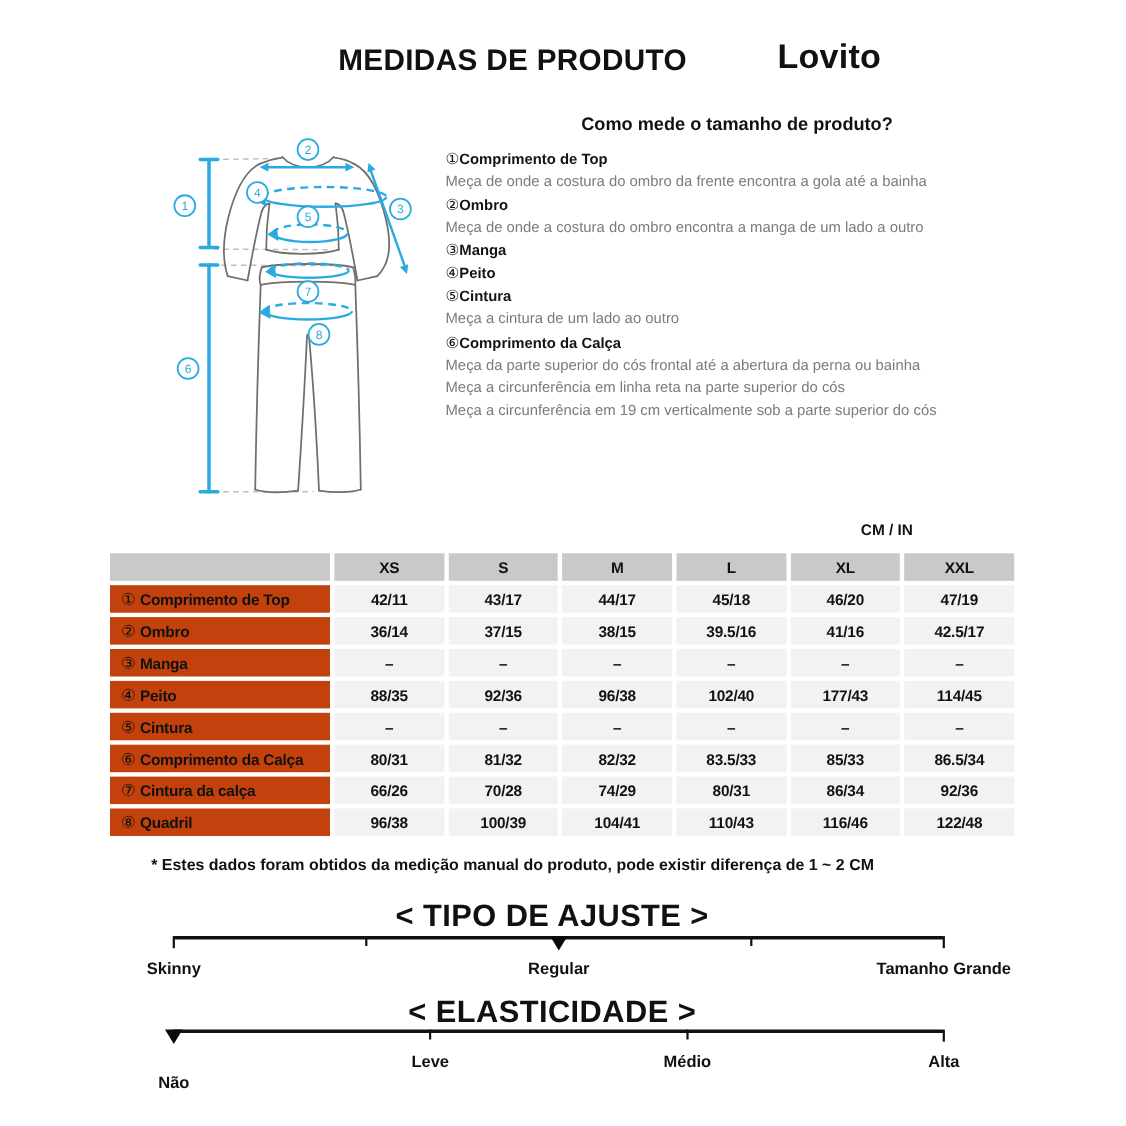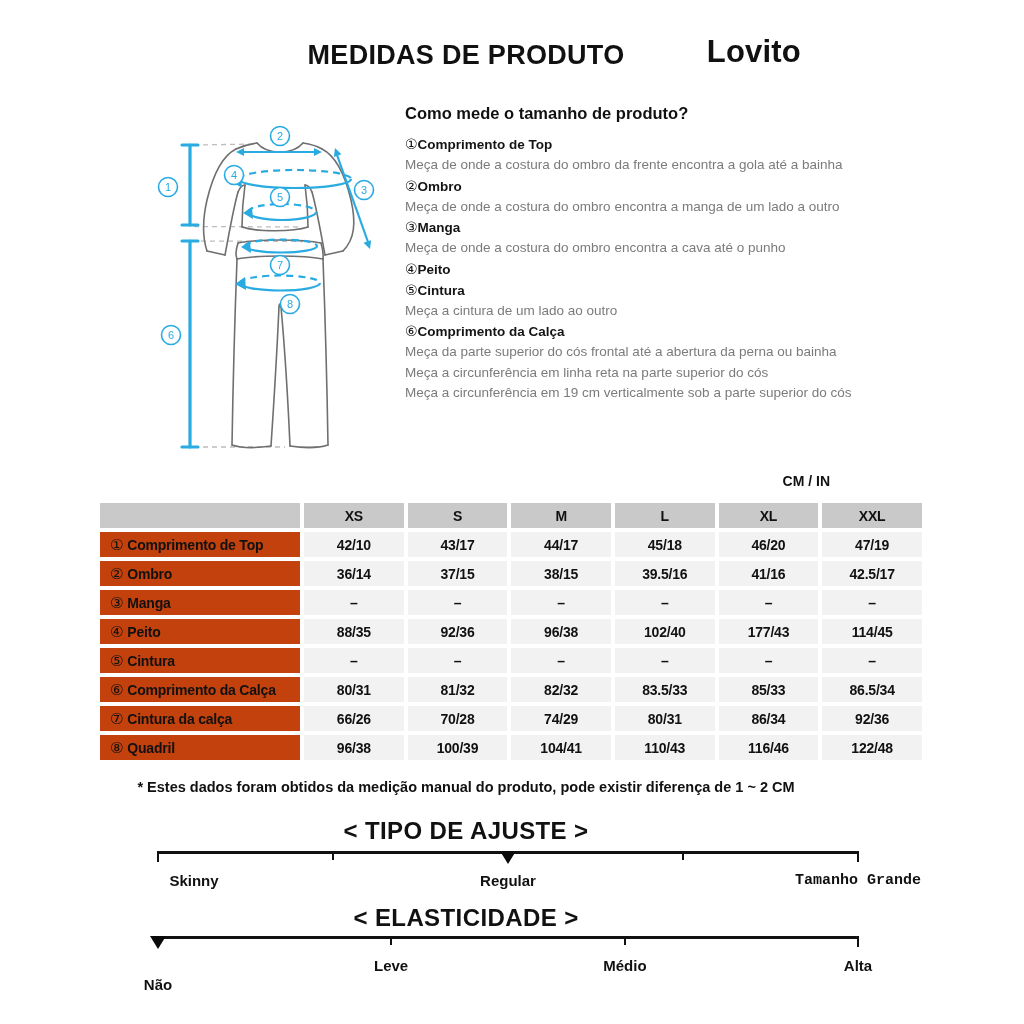--- a/index.html
+++ b/index.html
@@ -6,21 +6,21 @@
   body{font-family:"Liberation Sans","DejaVu Sans",sans-serif;color:#111;}
   .page{position:relative;width:932px;height:1024px;background:#fff;overflow:hidden;}
 
   
   .title{position:absolute;top:40px;left:0;width:100%;text-align:center;
          font-size:27px;font-weight:bold;letter-spacing:.3px;}
   .brand{position:absolute;top:34px;right:131px;font-size:31px;font-weight:bold;letter-spacing:.2px;}
 
   
   .instr-wrap{position:absolute;left:405px;top:104px;width:530px;}
-  .instr-head{font-size:16.5px;font-weight:bold;margin-bottom:11px;}
+  .instr-head{font-size:16.5px;font-weight:bold;margin-bottom:11px;text-align:center;}
   .instr-title{font-size:13.5px;font-weight:bold;line-height:20px;color:#141414;}
   .instr-title .num{font-weight:normal;font-size:14px;}
   .instr-desc{font-size:13.5px;line-height:20.5px;color:#7b7b7b;}
 
   
   svg.diagram{position:absolute;left:135px;top:103px;width:280px;height:370px;}
   .outline{fill:none;stroke:#6f6f6f;stroke-width:1.6;stroke-linecap:round;stroke-linejoin:round;}
   .conn{fill:none;stroke:#bdbdbd;stroke-width:1.3;stroke-dasharray:5 4;}
   .cyan{fill:none;stroke:#29ABE2;}
   .thick{stroke-width:3.2;stroke-linecap:round;}
@@ -43,21 +43,21 @@
   table.size td{background:#f2f2f2;}
   table.size td.lbl{background:#c2410c;text-align:left;padding-left:10px;}
   td.lbl .num{font-weight:normal;margin-right:4px;font-size:15px;}
 
   
   .footnote{position:absolute;top:779px;left:0;width:100%;text-align:center;
             font-size:14.5px;font-weight:bold;}
 
   
   .scale-head{position:absolute;left:0;width:100%;text-align:center;
-              font-size:24px;font-weight:bold;letter-spacing:.4px;}
+              font-size:28px;font-weight:bold;letter-spacing:.4px;padding-left:36px;}
   #fit-head{top:817px;}
   #ela-head{top:904px;}
   .slider{position:absolute;left:158px;width:700px;height:52px;}
   #fit-slider{top:851px;}
   #ela-slider{top:936px;}
   .slider-line{position:absolute;left:0;right:0;top:0;height:2.5px;background:#111;border-radius:2px;}
   .tick{position:absolute;top:0;width:2px;height:9px;background:#111;transform:translateX(-50%);}
   .tick:first-child,.tick:last-child{height:11px;}
   .slider-marker{position:absolute;top:0;width:0;height:0;
       border-left:8px solid transparent;border-right:8px solid transparent;
@@ -192,21 +192,20 @@
         <div class="instr-desc">Meça de onde a costura do ombro da frente encontra a gola até a bainha</div>
       </div>
 
       <div class="instr">
         <div class="instr-title"><span class="num">②</span><span>Ombro</span></div>
         <div class="instr-desc">Meça de onde a costura do ombro encontra a manga de um lado a outro</div>
       </div>
 
       <div class="instr">
         <div class="instr-title"><span class="num">③</span><span>Manga</span></div>
-        <div class="instr-desc">Meça de onde a costura do ombro encontra a cava até o punho</div>
       </div>
 
       <div class="instr">
         <div class="instr-title"><span class="num">④</span><span>Peito</span></div>
       </div>
 
       <div class="instr">
         <div class="instr-title"><span class="num">⑤</span><span>Cintura</span></div>
         <div class="instr-desc">Meça a cintura de um lado ao outro</div>
       </div>
@@ -244,21 +243,21 @@
         <th>XS</th>
         <th>S</th>
         <th>M</th>
         <th>L</th>
         <th>XL</th>
         <th>XXL</th>
       </tr>
 
         <tr>
           <td class="lbl"><span class="num">①</span><span>Comprimento de Top</span></td>
-          <td>42/10</td>
+          <td>42/11</td>
           <td>43/17</td>
           <td>44/17</td>
           <td>45/18</td>
           <td>46/20</td>
           <td>47/19</td>
         </tr>
 
         <tr>
           <td class="lbl"><span class="num">②</span><span>Ombro</span></td>
           <td>36/14</td>
@@ -339,25 +338,25 @@
     <div class="slider-line"></div>
     <div>
         <span class="tick" style="left: 0%;"></span>
         <span class="tick" style="left: 25%;"></span>
         <span class="tick" style="left: 50%;"></span>
         <span class="tick" style="left: 75%;"></span>
         <span class="tick" style="left: 100%;"></span>
       </div>
     <div class="slider-marker" style="left: 50%;"></div>
 
-      <span class="slabel" style="left: 0%; margin-left: 36px;">Skinny</span>
+      <span class="slabel" style="left: 0%;">Skinny</span>
 
       <span class="slabel" style="left: 50%;">Regular</span>
 
-      <span class="slabel" style="left: 100%; font-family: Liberation Mono, monospace;">Tamanho Grande</span>
+      <span class="slabel" style="left: 100%;">Tamanho Grande</span>
 
   </div>
 
   <div class="scale-head" id="ela-head">&lt; ELASTICIDADE &gt;</div>
   <div class="slider" id="ela-slider">
     <div class="slider-line"></div>
     <div>
         <span class="tick" style="left: 0%;"></span>
         <span class="tick" style="left: 33.3%;"></span>
         <span class="tick" style="left: 66.7%;"></span>

